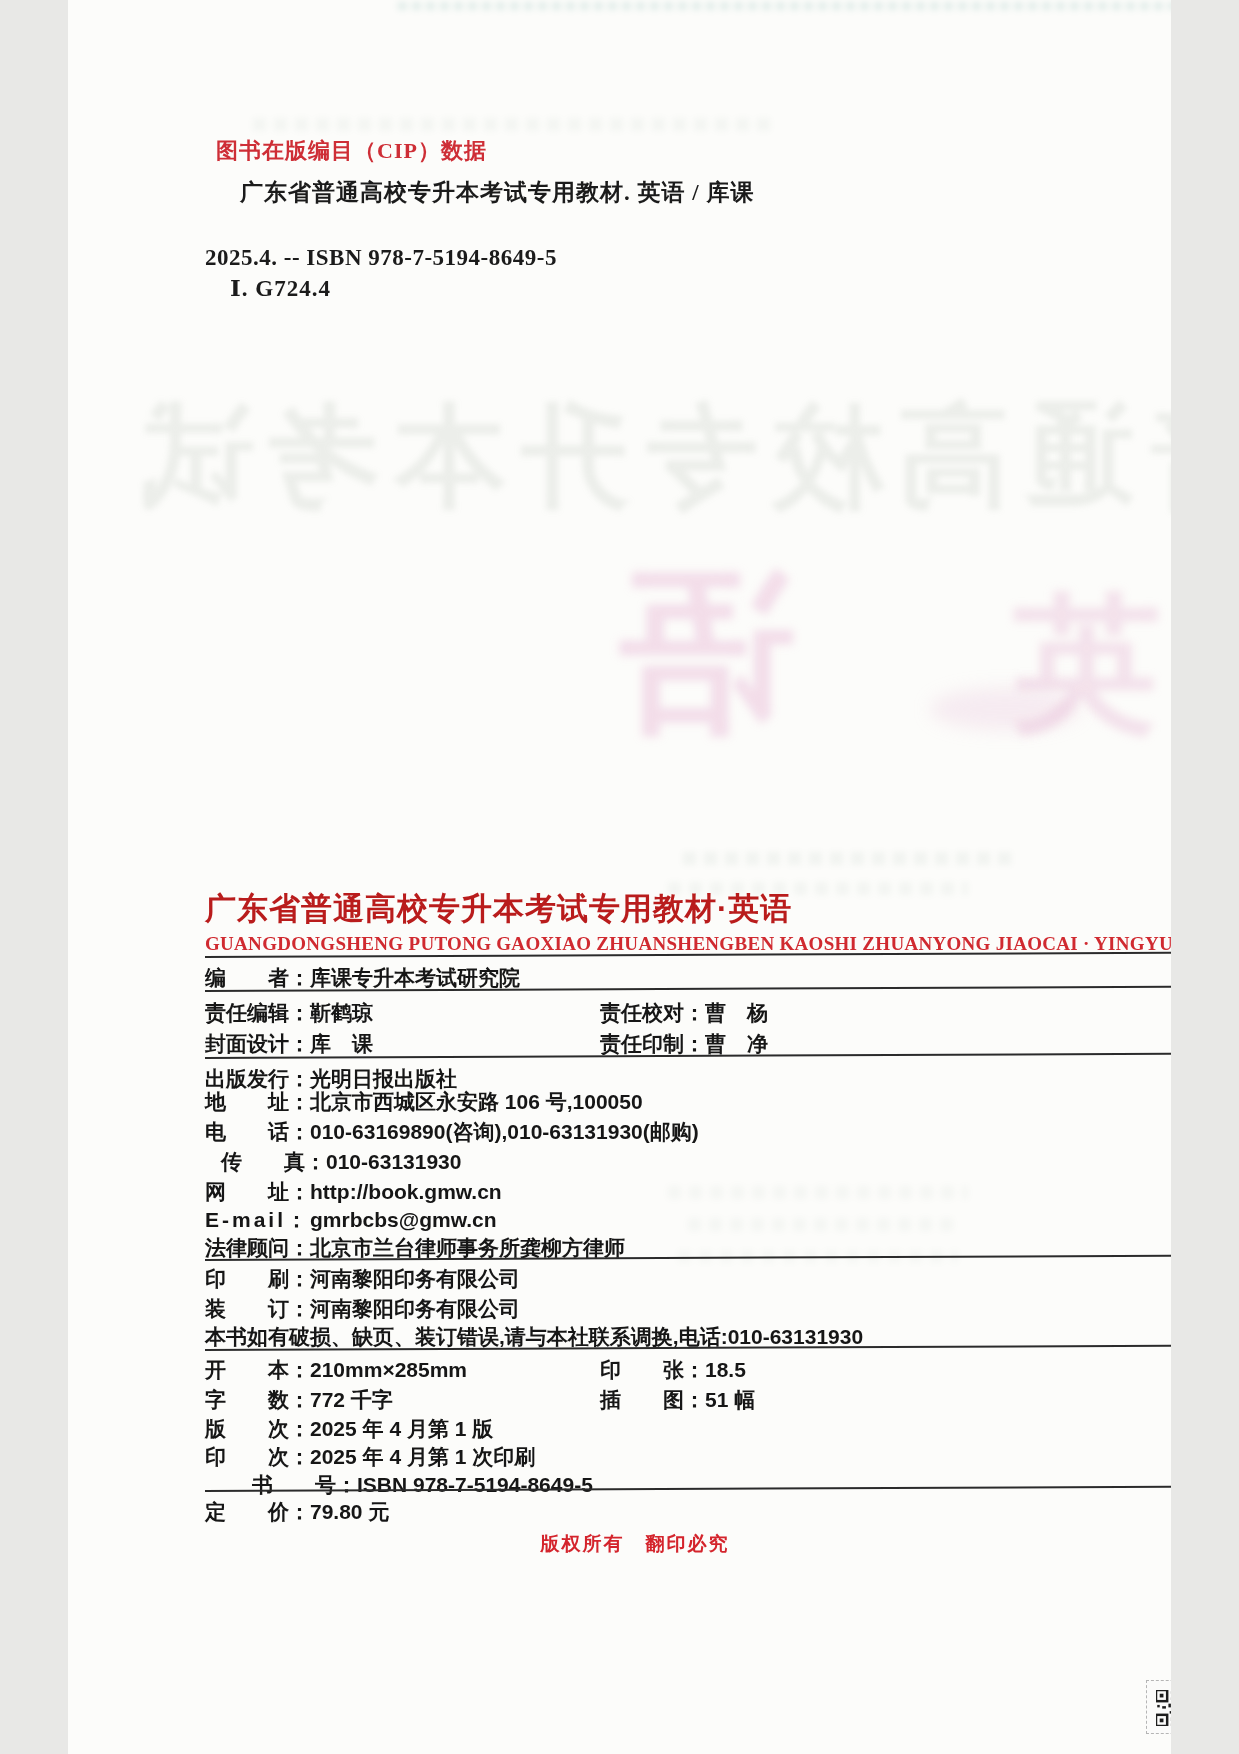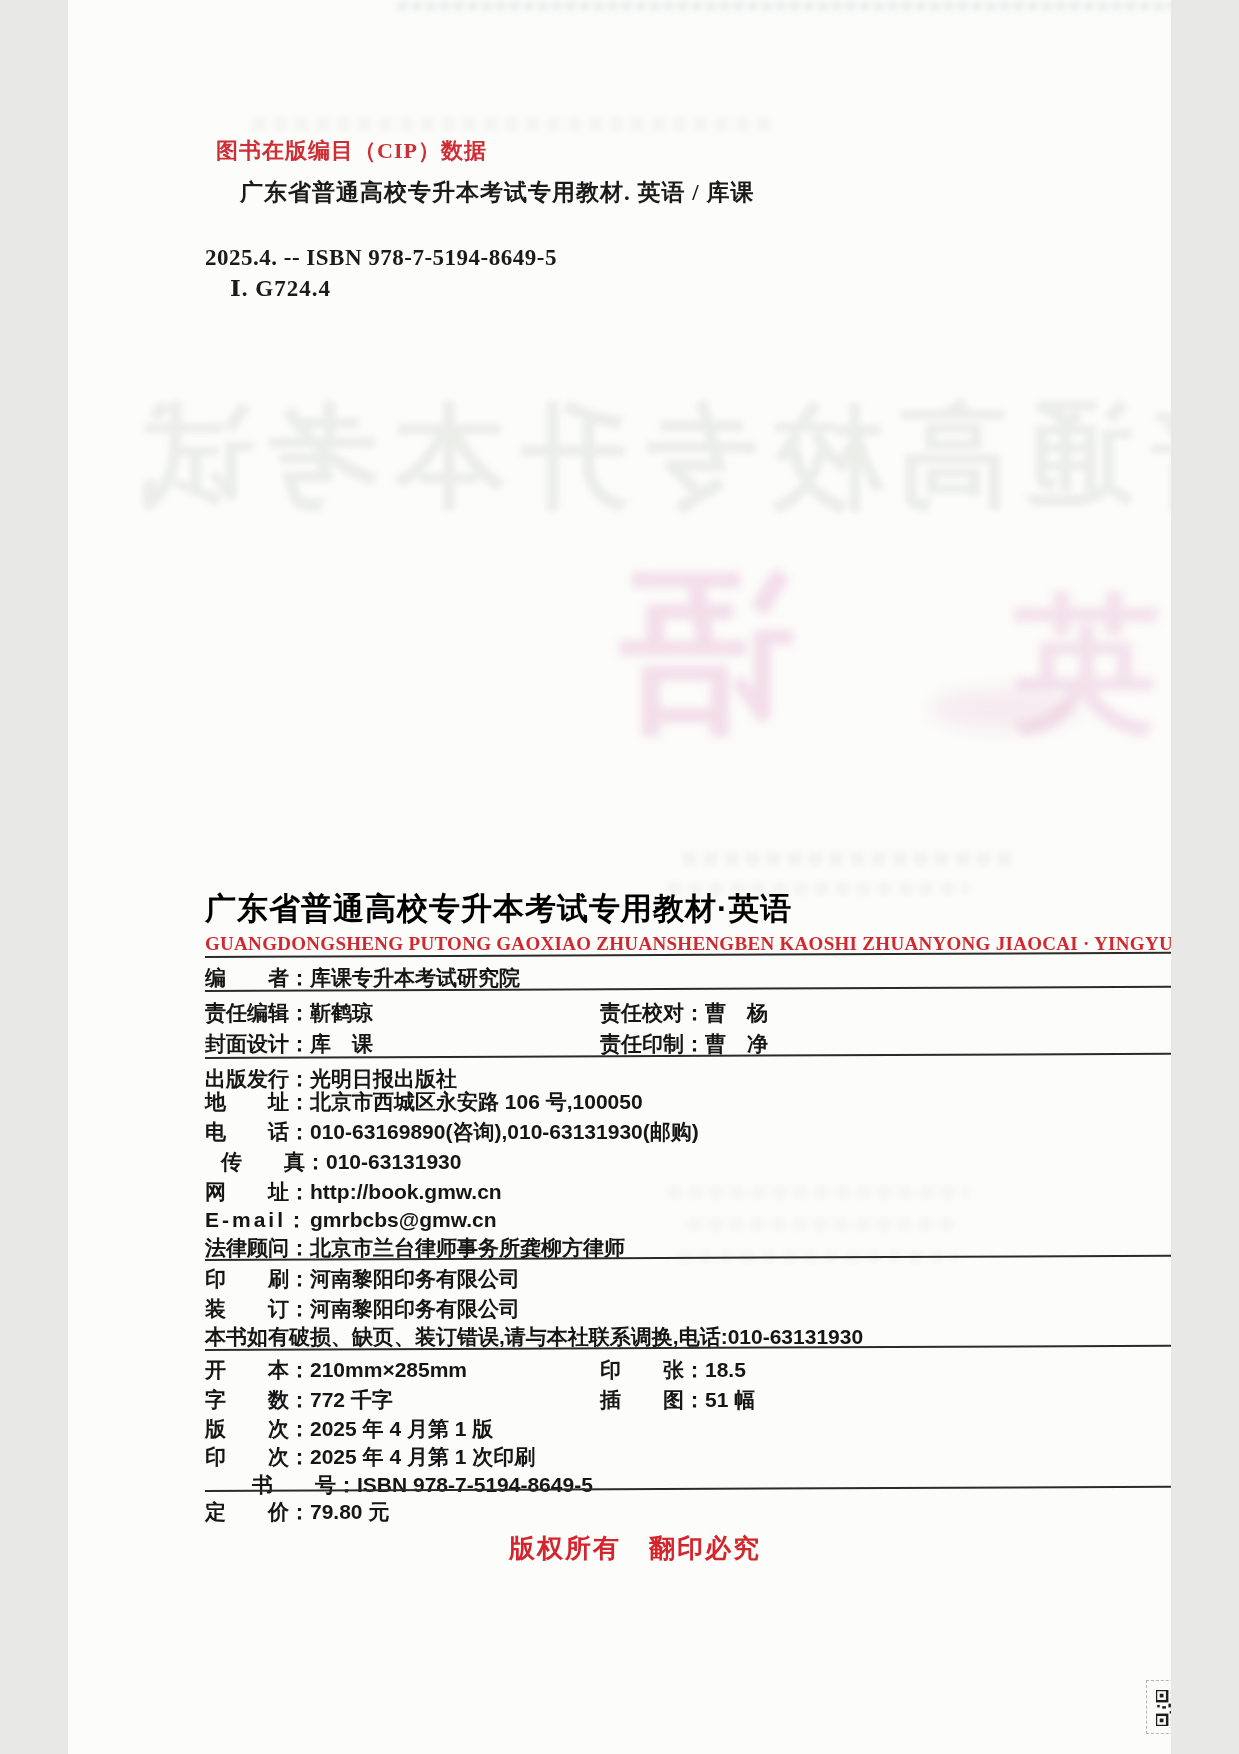--- a/index.html
+++ b/index.html
@@ -37,37 +37,37 @@
     font-weight:bold;font-size:23px;line-height:1;letter-spacing:1px;}
   .cip-heading{left:148px;top:140px;color:#ce2e36;font-size:22px;}
   .cip-l1{left:172px;top:181px;}
   .cip-l2{left:137px;top:213px;}
   .cip-l3{left:137px;top:246px;letter-spacing:0.5px;}
   .cip-l4{left:162px;top:277px;}
   .cip-l5{left:150px;top:307px;}
 
   
   .book-title-cn{position:absolute;left:137px;top:893px;white-space:nowrap;
-    color:#000000;font-weight:bold;font-size:31px;line-height:1;letter-spacing:1px;}
+    color:#b91c1c;font-weight:bold;font-size:31px;line-height:1;letter-spacing:1px;}
   .book-title-py{position:absolute;left:137px;top:934px;white-space:nowrap;
     color:#d02a30;font-weight:bold;font-size:19px;line-height:1;letter-spacing:0.3px;
     font-family:"Liberation Serif","DejaVu Serif",serif;}
 
   
   .row{position:absolute;left:137px;white-space:nowrap;color:#161616;
     font-weight:bold;font-size:21px;line-height:1.2;}
   .row .pair2{position:absolute;left:395px;top:0;}
   .lbl{display:inline-block;}
   .lbl-email{letter-spacing:3px;}
   .rule{position:absolute;left:137px;width:999px;height:2px;background:#2b2b2b;
     transform:rotate(-0.25deg);transform-origin:left center;}
 
   
   .copyright{position:absolute;left:137px;top:1531px;width:860px;text-align:center;
-    color:#d4242c;font-weight:bold;font-size:26px;letter-spacing:2px;white-space:nowrap;}
+    color:#d4242c;font-weight:bold;font-size:19px;letter-spacing:2px;white-space:nowrap;}
 
   
   .cs-badge{position:absolute;left:1078px;top:1680px;width:141px;height:54px;
     background:#fbfbfa;border:1px dashed #b5b5b5;box-sizing:border-box;}
   .cs-qr{position:absolute;left:9px;top:9px;width:36px;height:36px;}
   .cs-logo{position:absolute;left:53px;top:9px;width:22px;height:17px;
     background:#24404f;border-bottom:4px solid #16bfa2;border-radius:5px;
     color:#ffffff;font-weight:bold;font-size:11px;line-height:17px;text-align:center;}
   .cs-name{position:absolute;left:80px;top:11px;color:#2d2d2d;font-weight:bold;font-size:14px;line-height:1;white-space:nowrap;}
   .cs-tagline{position:absolute;left:53px;top:36px;color:#9b9b9b;font-size:7px;line-height:1;

